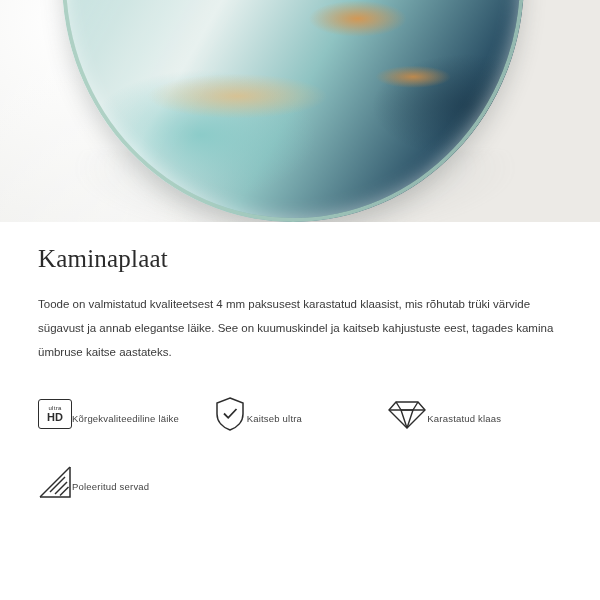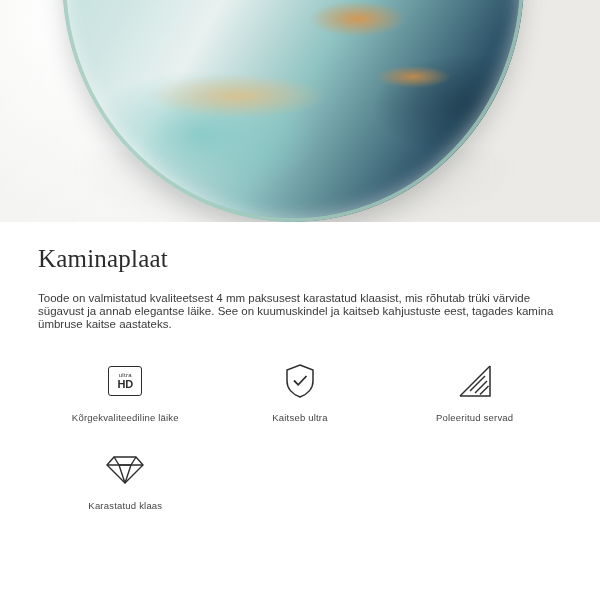--- a/index.html
+++ b/index.html
@@ -95,35 +95,35 @@
     line-height: 30px;
     color: #2b2b2b;
     font-weight: 400;
     letter-spacing: 0.2px;
   }
   .title .line2 { display: block; }
 
   .paragraph {
     margin-top: 18px;
     font-size: 11.5px;
-    line-height: 13px;
+    line-height: 24px;
     color: #3a3a3a;
     max-width: 530px;
   }
 
   
   .features {
     margin-top: 28px;
     display: grid;
     grid-template-columns: repeat(3, 1fr);
     row-gap: 24px;
   }
   .feature {
     display: flex;
-    flex-direction: column;
+    flex-direction: row;
     align-items: center;
     justify-content: flex-start;
   }
   .feature-icon {
     height: 44px;
     display: flex;
     align-items: center;
     justify-content: center;
     color: #2d2d2d;
   }
@@ -190,40 +190,40 @@
           <svg width="34" height="40" viewBox="0 0 34 40" fill="none" stroke="#2d2d2d" stroke-width="1.5">
             <path d="M17 4 L30 9 v11c0 8-6 13.5-13 16-7-2.5-13-8-13-16V9z"></path>
             <path d="M11 19.5 l4.2 4.3 L23.5 15" stroke-width="1.8"></path>
           </svg>
         </div>
         <div class="feature-label">Kaitseb ultra</div>
       </div>
 
       <div class="feature">
         <div class="feature-icon">
+          <svg width="40" height="36" viewBox="0 0 40 36" fill="none" stroke="#2d2d2d" stroke-width="1.4">
+            <path d="M9 6 H31 L38 14 L20 32 L2 14 Z"></path>
+            <path d="M2 14 H38"></path>
+            <path d="M9 6 L14 14 L20 32"></path>
+            <path d="M31 6 L26 14 L20 32"></path>
+            <path d="M14 14 H26"></path>
+          </svg>
+        </div>
+        <div class="feature-label">Karastatud klaas</div>
+      </div>
+
+      <div class="feature">
+        <div class="feature-icon">
           <svg width="34" height="34" viewBox="0 0 34 34" fill="none" stroke="#2d2d2d" stroke-width="1.5">
             <path d="M2 32 L32 2"></path>
             <path d="M2 32 H32 V2"></path>
             <path d="M12 27 L27 12"></path>
             <path d="M17 29 L29 17"></path>
             <path d="M22 30.5 L30.5 22"></path>
           </svg>
         </div>
         <div class="feature-label">Poleeritud servad</div>
       </div>
 
-      <div class="feature">
-        <div class="feature-icon">
-          <svg width="40" height="36" viewBox="0 0 40 36" fill="none" stroke="#2d2d2d" stroke-width="1.4">
-            <path d="M9 6 H31 L38 14 L20 32 L2 14 Z"></path>
-            <path d="M2 14 H38"></path>
-            <path d="M9 6 L14 14 L20 32"></path>
-            <path d="M31 6 L26 14 L20 32"></path>
-            <path d="M14 14 H26"></path>
-          </svg>
-        </div>
-        <div class="feature-label">Karastatud klaas</div>
-      </div>
-
 
     </div>
   </div>
 </div>
 
 </body></html>

